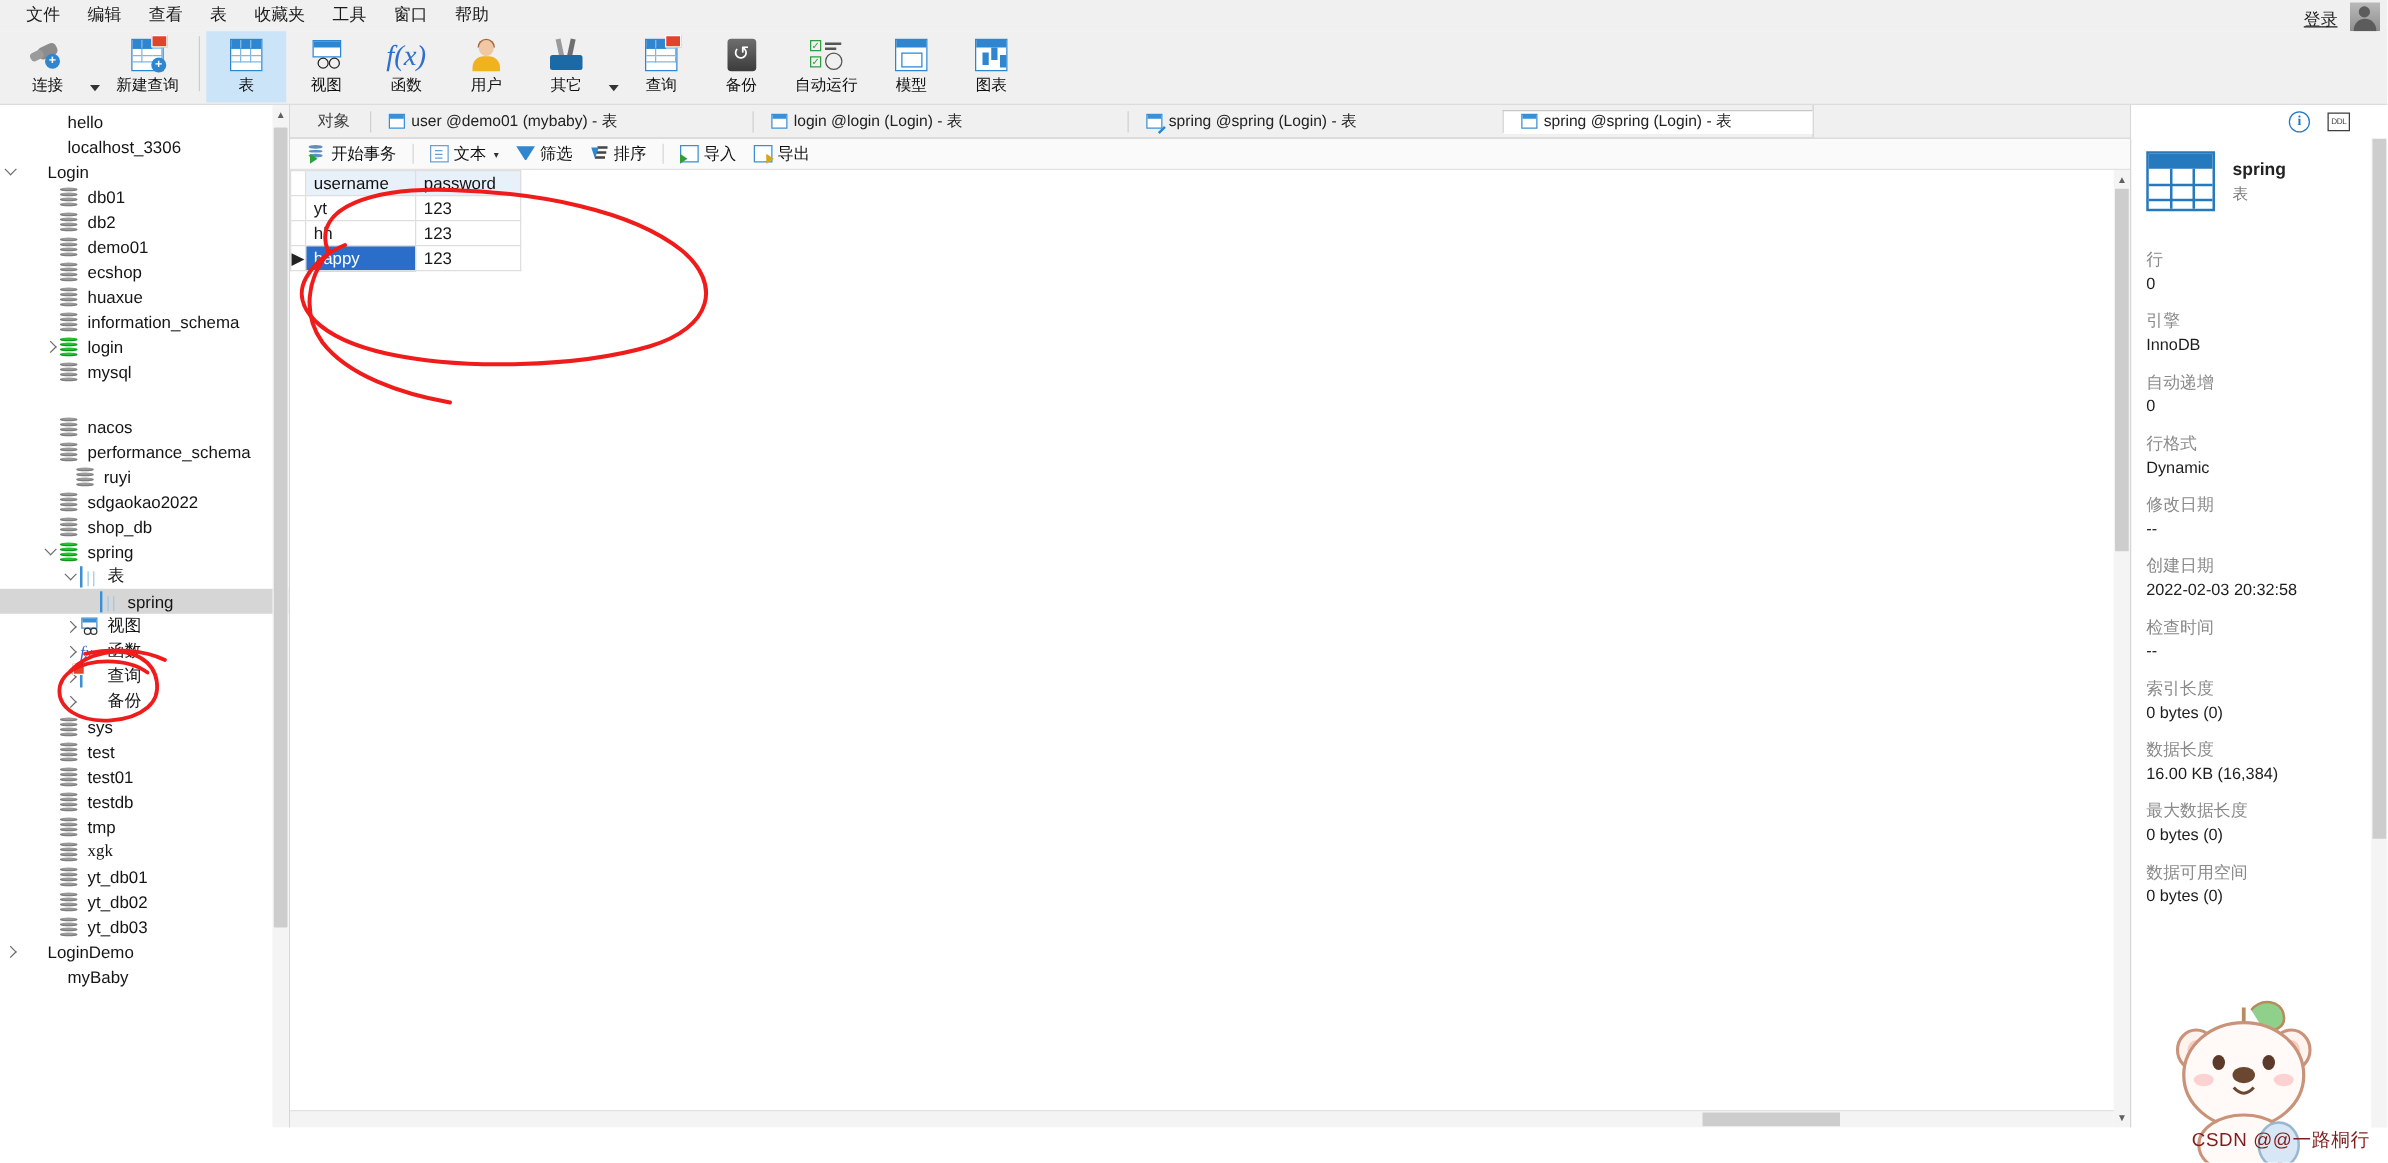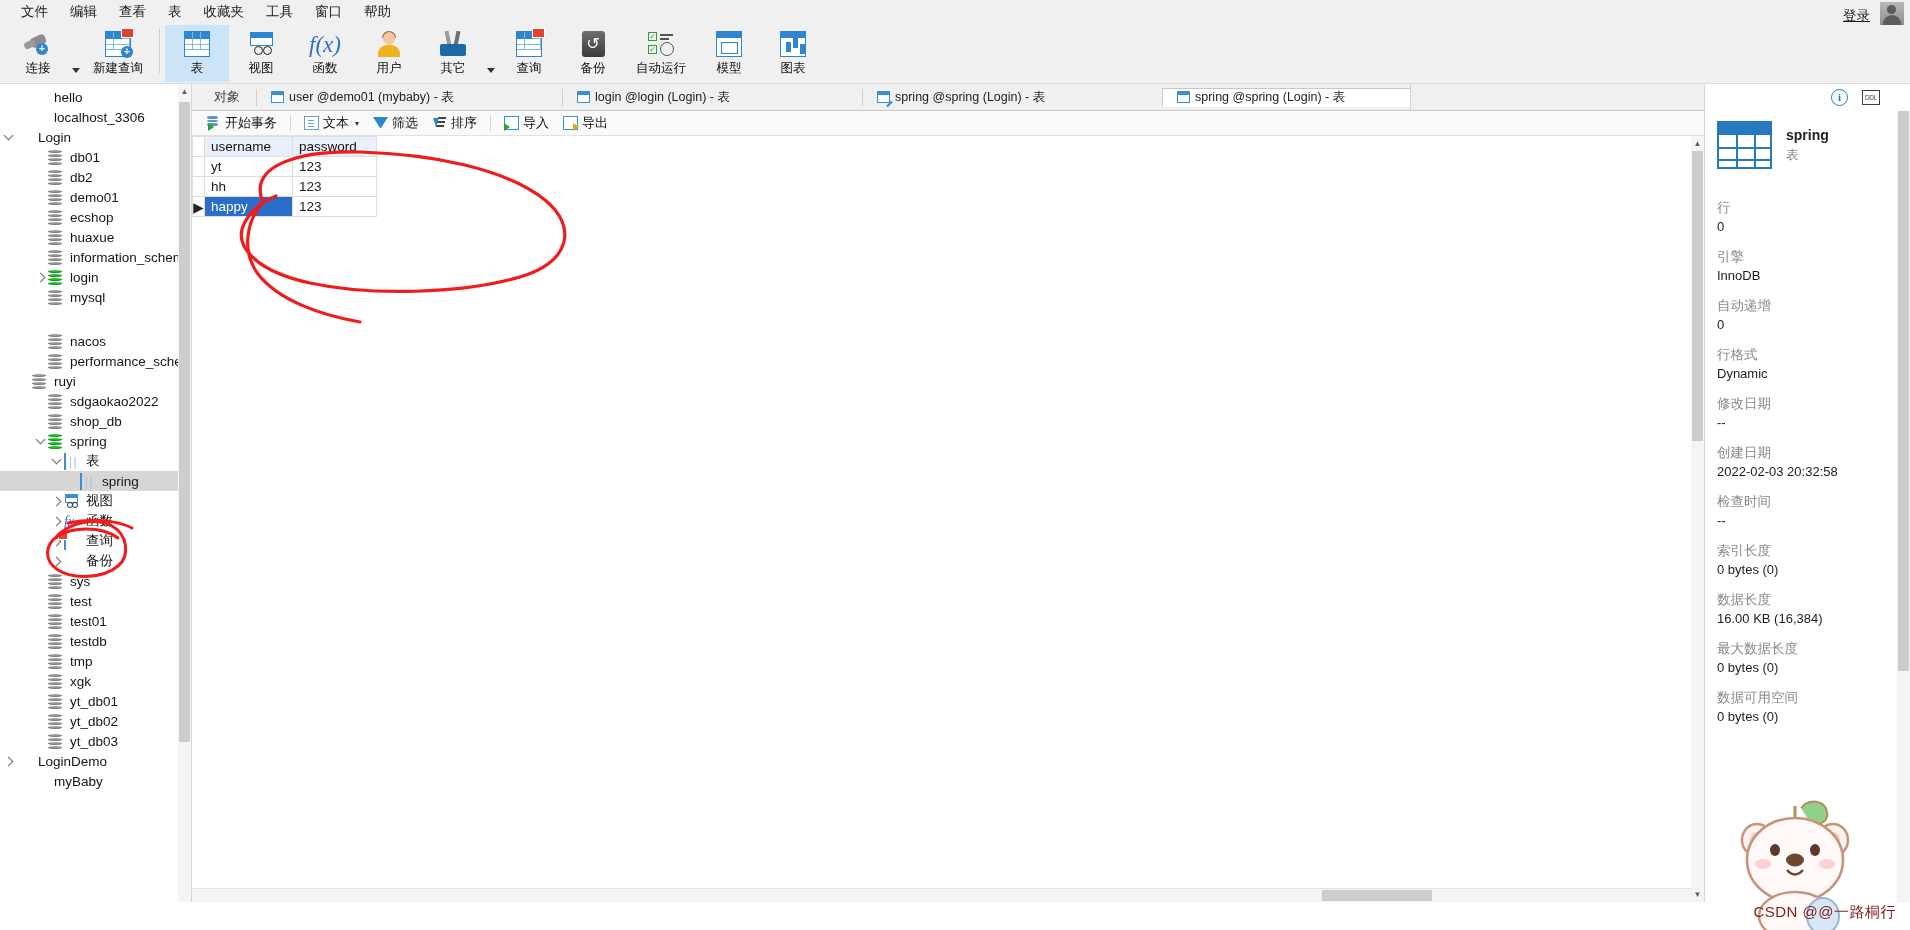--- a/index.html
+++ b/index.html
@@ -114,21 +114,21 @@
   .ic-model:after{content:"";position:absolute;left:4px;top:10px;width:15px;height:10px;border:1.4px solid #2e86d0;}
   .ic-chart { width:26px;height:26px;border:1.6px solid #2e86d0; background:#fff; position:relative;}
   .ic-chart:before{content:"";position:absolute;left:0;right:0;top:0;height:6px;background:#2e86d0;}
   .ic-chart:after{content:"";position:absolute;left:5px;bottom:4px;width:5px;height:10px;background:#2e86d0;
      box-shadow:7px -4px 0 #2e86d0, 14px 2px 0 #2e86d0;}
 
   
   .body-row { display:flex; height:calc(930px - 28px - 25px - 59px); }
 
   
-  .sidebar { width:192px; background:#fff; position:relative; border-right:1px solid #d7d7d7; overflow:hidden; }
+  .sidebar { width:232px; background:#fff; position:relative; border-right:1px solid #d7d7d7; overflow:hidden; }
   .tree { padding-top:3px; font-size:13.5px; }
   .tnode { height:20px; display:flex; align-items:center; white-space:nowrap; padding-right:4px; }
   .tnode.selected { background:#d6d6d6; }
   .tw { width:16px; display:flex; align-items:center; justify-content:center; flex:none; color:#777; font-size:10px; }
   .tw .chev { display:inline-block; width:7px;height:7px; border-right:1.6px solid #6b6b6b; border-bottom:1.6px solid #6b6b6b; }
   .tw .chev.r { transform:rotate(-45deg); }
   .tw .chev.d { transform:rotate(45deg); margin-bottom:3px; }
   .tico { width:17px; height:15px; margin-right:5px; flex:none; position:relative; }
   .ico-conn { width:15px;height:15px; background:#7b7b7b; clip-path:polygon(0 0,100% 0,100% 100%,0 100%);
     border-radius:2px; position:relative; overflow:hidden;}
@@ -469,21 +469,21 @@
           <div class="tnode" style="padding-left: 32px; margin-top: 24px;">
             <span class="tw"></span>
             <span class="tico"><span class="ico-db"><i></i><i></i><i></i><i></i></span></span>
             <span class="tlabel">nacos</span>
           </div>
           <div class="tnode" style="padding-left: 32px;">
             <span class="tw"></span>
             <span class="tico"><span class="ico-db"><i></i><i></i><i></i><i></i></span></span>
             <span class="tlabel">performance_schema</span>
           </div>
-          <div class="tnode" style="padding-left: 16px;">
+          <div class="tnode" style="padding-left: 45px;">
             <span class="tw"></span>
             <span class="tico"><span class="ico-db"><i></i><i></i><i></i><i></i></span></span>
             <span class="tlabel">ruyi</span>
           </div>
           <div class="tnode" style="padding-left: 32px;">
             <span class="tw"></span>
             <span class="tico"><span class="ico-db"><i></i><i></i><i></i><i></i></span></span>
             <span class="tlabel">sdgaokao2022</span>
           </div>
           <div class="tnode" style="padding-left: 32px;">
@@ -556,21 +556,21 @@
           <div class="tnode" style="padding-left: 32px;">
             <span class="tw"></span>
             <span class="tico"><span class="ico-db"><i></i><i></i><i></i><i></i></span></span>
             <span class="tlabel">testdb</span>
           </div>
           <div class="tnode" style="padding-left: 32px;">
             <span class="tw"></span>
             <span class="tico"><span class="ico-db"><i></i><i></i><i></i><i></i></span></span>
             <span class="tlabel">tmp</span>
           </div>
-          <div class="tnode" style="padding-left: 32px;">
+          <div class="tnode" style="padding-left: 32px; font-family: Liberation Serif, serif;">
             <span class="tw"></span>
             <span class="tico"><span class="ico-db"><i></i><i></i><i></i><i></i></span></span>
             <span class="tlabel">xgk</span>
           </div>
           <div class="tnode" style="padding-left: 32px;">
             <span class="tw"></span>
             <span class="tico"><span class="ico-db"><i></i><i></i><i></i><i></i></span></span>
             <span class="tlabel">yt_db01</span>
           </div>
           <div class="tnode" style="padding-left: 32px;">

